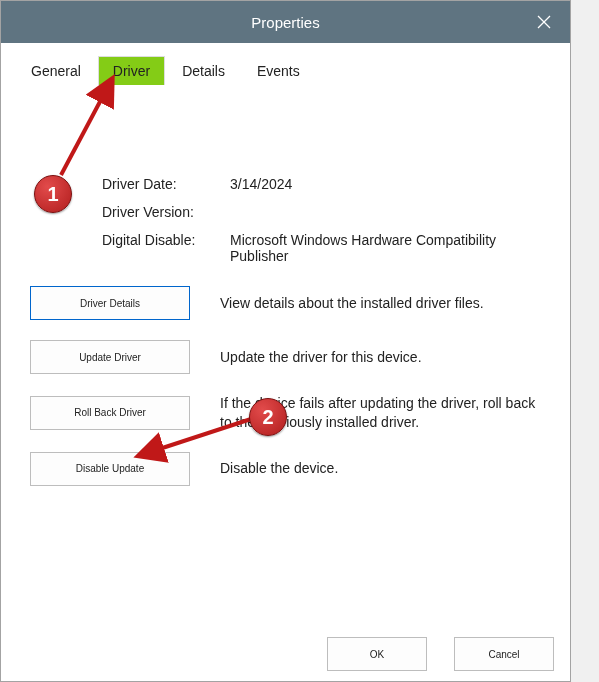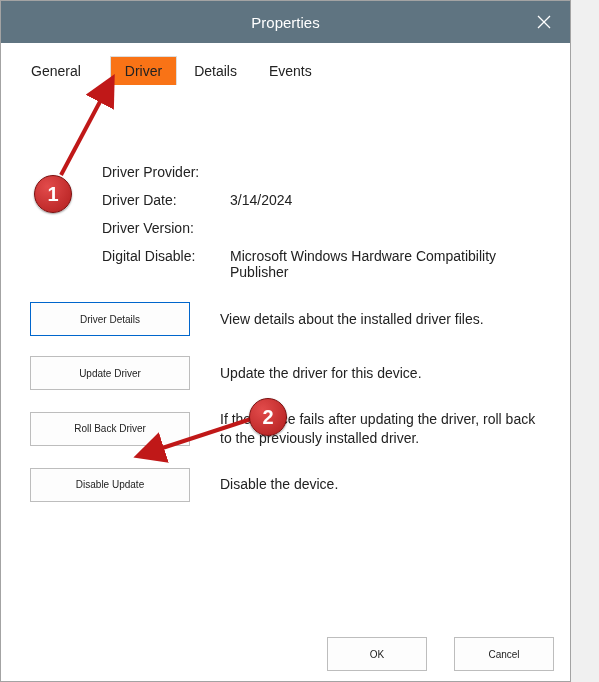--- a/index.html
+++ b/index.html
@@ -60,25 +60,24 @@
   .tab {
     padding: 6px 14px 6px 14px;
     font-size: 14px;
     color: #222;
     cursor: pointer;
     border: 1px solid transparent;
     border-bottom: none;
     margin-right: 2px;
   }
   .tab.active {
-    background: #f97316;
+    background: #84cc16;
     border-color: #ddd;
     position: relative;
     z-index: 2;
-    margin-left: 12px;
   }
   .tab-body {
     padding: 14px 16px 16px 20px;
     position: relative;
     height: calc(100% - 36px);
   }
   .info-grid {
     margin-left: 72px;
     margin-top: 62px;
   }
@@ -181,21 +180,20 @@
       <div class="tab">General</div>
       <div class="tab active">Driver</div>
       <div class="tab">Details</div>
       <div class="tab">Events</div>
     </div>
 
     <div class="tab-body">
 
       <div class="info-grid">
         <div class="info-row">
-          <div class="info-label">Driver Provider:</div>
           <div class="info-value"></div>
         </div>
         <div class="info-row">
           <div class="info-label">Driver Date:</div>
           <div class="info-value">3/14/2024</div>
         </div>
         <div class="info-row">
           <div class="info-label">Driver Version:</div>
         </div>
         <div class="info-row">

